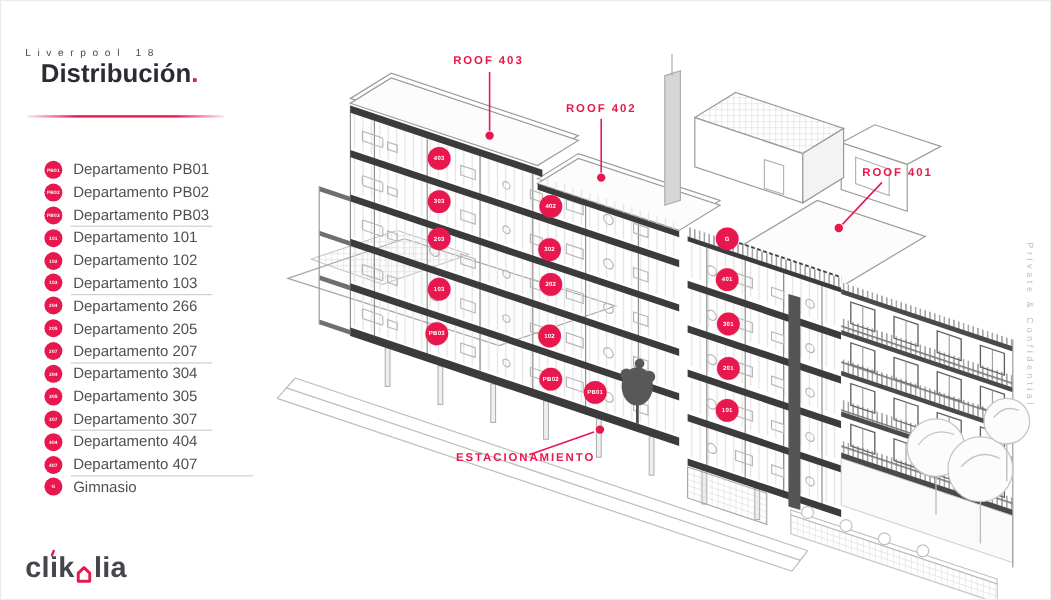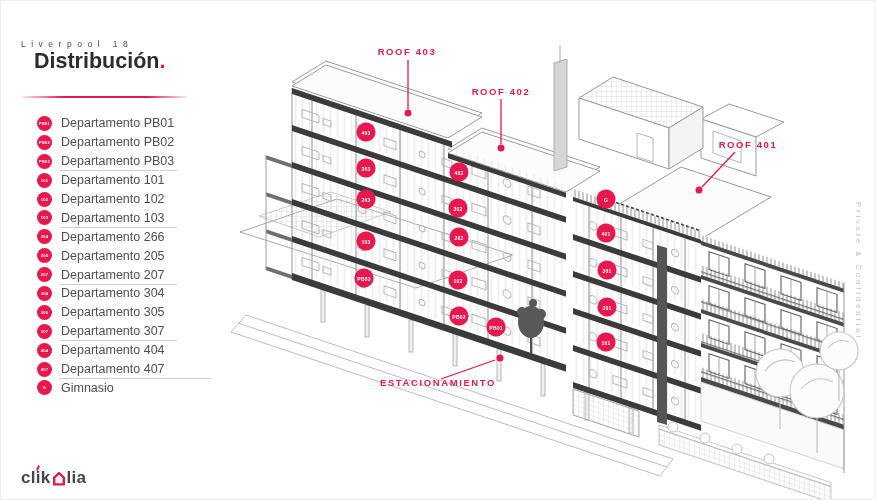--- a/index.html
+++ b/index.html
@@ -6,39 +6,39 @@
   .page{position:relative;width:876px;height:500px;background:#fff;overflow:hidden;
         font-family:"Liberation Sans",sans-serif;border:1px solid #ececec;box-sizing:border-box;}
   
   .project{position:absolute;left:20px;top:10px;font-size:8.5px;letter-spacing:5.5px;
            color:#4a4a4a;font-weight:400;margin-top:28px;}
   .title{position:absolute;left:33px;top:48px;font-size:21.5px;font-weight:800;color:#2b2b33;}
   .title .dot{color:#e8174d;}
   .title-rule{position:absolute;left:22px;top:95px;width:164px;height:1.6px;
       background:linear-gradient(90deg,rgba(232,23,77,.1),#e8174d 25%,#e8174d 75%,rgba(232,23,77,.1));}
   
-  .list{position:absolute;left:36px;top:113px;text-align:right;}
+  .list{position:absolute;left:36px;top:131px;text-align:right;}
   .srow{position:relative;display:flex;align-items:center;gap:9px;height:18.9px;}
   .sbadge{flex:0 0 auto;width:15px;height:15px;border-radius:50%;background:#e8174d;color:#fff;
           display:flex;align-items:center;justify-content:center;font-size:4px;font-weight:700;
           letter-spacing:.2px;}
   .slabel{font-size:12.5px;color:#4f4f4f;white-space:nowrap;}
   .ssep{position:absolute;left:22px;bottom:-0.5px;height:1px;background:#cfcfcf;}
   
   .marker{position:absolute;width:19px;height:19px;border-radius:50%;background:#e8174d;color:#fff;
           display:flex;align-items:center;justify-content:center;font-size:5px;font-weight:700;
           transform:translate(-50%,-50%);z-index:5;letter-spacing:.2px;box-shadow:0 0 0 .5px rgba(232,23,77,.15);}
   .callout{position:absolute;transform:translate(-50%,-50%);color:#e8174d;font-size:9.5px;
            font-weight:700;letter-spacing:1.6px;white-space:nowrap;z-index:6;}
   
   .watermark{position:absolute;right:12px;top:270px;transform:translateY(-50%);
              writing-mode:vertical-rl;font-size:7.5px;letter-spacing:3px;color:#bdbdbd;}
   
   .logo{position:absolute;left:20px;bottom:13px;display:flex;align-items:flex-end;
-        font-size:17px;font-weight:600;color:#45454c;letter-spacing:.3px;line-height:1;justify-content:center;}
+        font-size:24px;font-weight:600;color:#45454c;letter-spacing:.3px;line-height:1;justify-content:center;}
   .logo .i{position:relative;}
   .logo .i::after{content:"";position:absolute;left:1px;top:-4px;width:2.2px;height:6px;
         background:#e8174d;transform:rotate(22deg);border-radius:1px;}
   .logo .house{margin:0 1px;}
   svg.bld{position:absolute;left:0;top:0;z-index:1;}
   .overlay{position:absolute;left:0;top:0;width:876px;height:500px;z-index:4;pointer-events:none;}
 </style>
 </head>
 <body>
 

